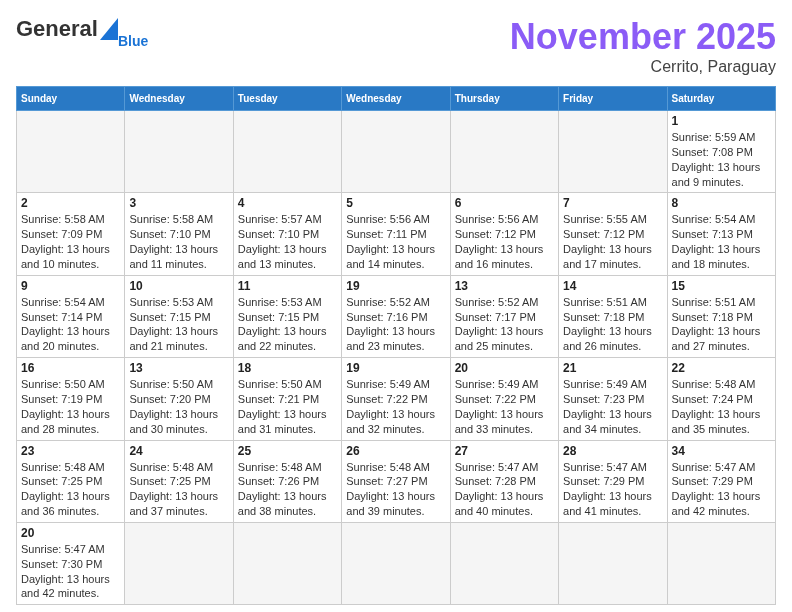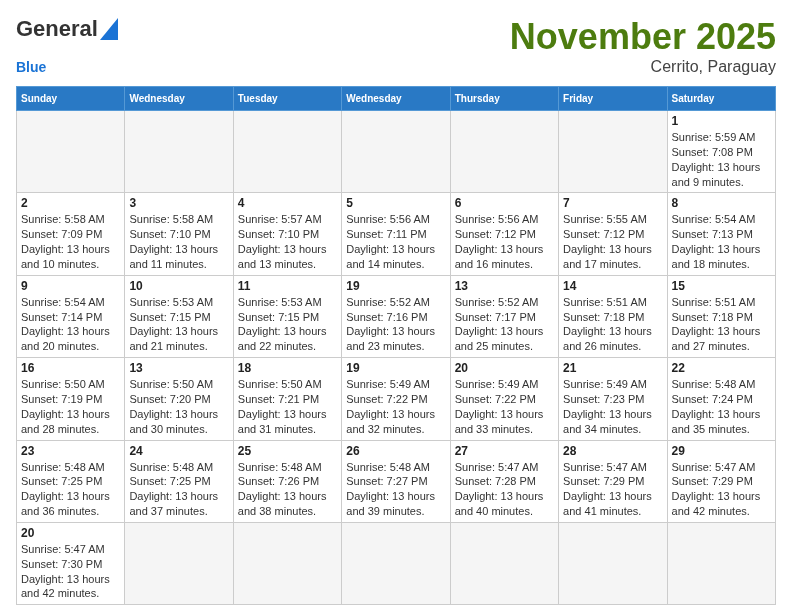--- a/index.html
+++ b/index.html
@@ -11,21 +11,21 @@
       padding: 16px;
     }
     .header-section {
       display: flex;
       justify-content: space-between;
       align-items: flex-start;
       margin-bottom: 10px;
     }
     .logo-area {
       display: flex;
-      flex-direction: column;
+      flex-direction: row;
       align-items: flex-start;
     }
     .logo-triangle {
       width: 0;
       height: 0;
       border-left: 18px solid transparent;
       border-right: 0px solid transparent;
       border-bottom: 22px solid #1a73d5;
       display: inline-block;
       margin-left: 2px;
@@ -40,21 +40,21 @@
       font-size: 14px;
       font-weight: bold;
       margin-top: 17px;
     }
     .title-area {
       text-align: right;
     }
     .month-title {
       font-size: 36px;
       font-weight: bold;
-      color: #4d7c0f;
+      color: #8b5cf6;
     }
     .location-title {
       font-size: 16px;
       color: #444;
     }
     .calendar-table {
       width: 100%;
       border-collapse: collapse;
       border: 1px solid #ccc;
     }
@@ -247,21 +247,21 @@
         </td>
         <td>
           <span class="day-number">27</span>
           <div class="day-info">Sunrise: 5:47 AM<br>Sunset: 7:28 PM<br>Daylight: 13 hours and 40 minutes.</div>
         </td>
         <td>
           <span class="day-number">28</span>
           <div class="day-info">Sunrise: 5:47 AM<br>Sunset: 7:29 PM<br>Daylight: 13 hours and 41 minutes.</div>
         </td>
         <td>
-          <span class="day-number">29</span>
+          <span class="day-number">34</span>
           <div class="day-info">Sunrise: 5:47 AM<br>Sunset: 7:29 PM<br>Daylight: 13 hours and 42 minutes.</div>
         </td>
       </tr>
       <tr>
         <td>
           <span class="day-number">20</span>
           <div class="day-info">Sunrise: 5:47 AM<br>Sunset: 7:30 PM<br>Daylight: 13 hours and 42 minutes.</div>
         </td>
         <td class="last-row-empty"></td>
         <td class="last-row-empty"></td>

